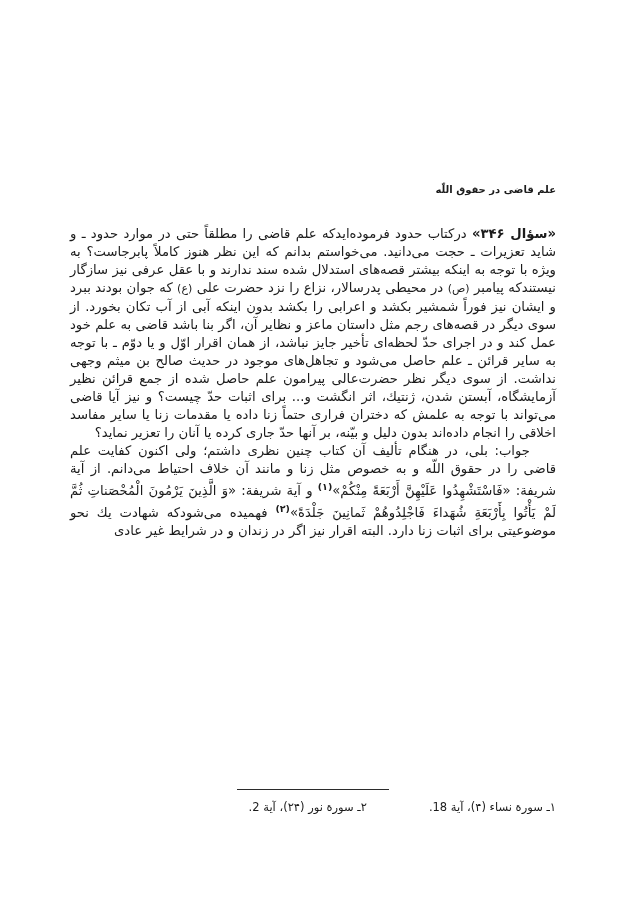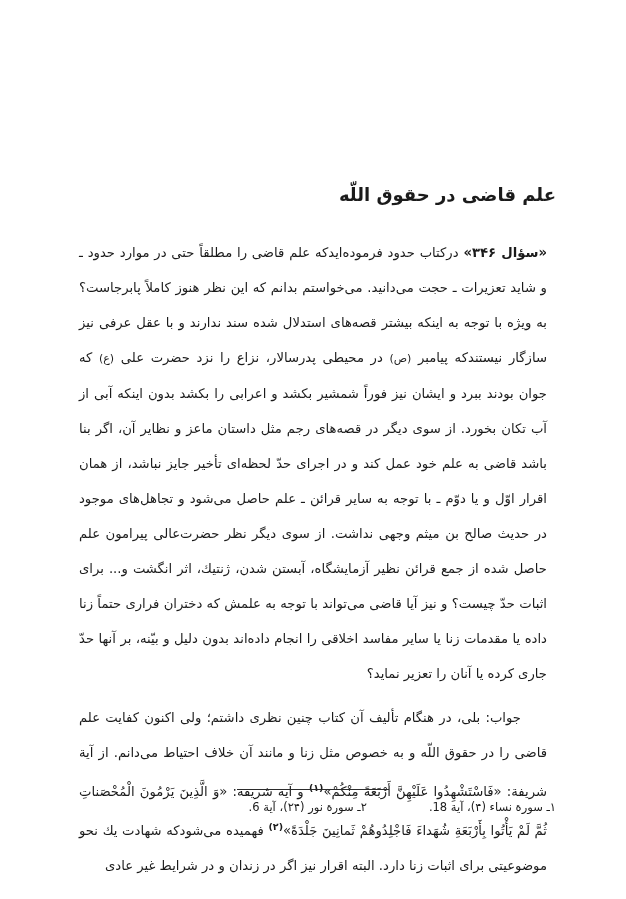--- a/index.html
+++ b/index.html
@@ -13,29 +13,29 @@
     position: relative;
     width: 626px; height: 899px;
     direction: rtl;
     font-family: "DejaVu Sans", sans-serif;
     color: #1b1b1b;
     padding: 0 70px;
   }
   .title {
     margin: 0;
     padding-top: 184px;
-    font-size: 18px;
+    font-size: 10px;
     font-weight: bold;
     letter-spacing: 0.2px;
     margin-bottom: 30px;
   }
   .body-text {
-    margin: 9px;
+    margin: 0;
     font-size: 13.2px;
-    line-height: 35px;
+    line-height: 18px;
     text-align: justify;
     text-justify: inter-word;
   }
   .q-label { font-weight: bold; }
   .answer { text-indent: 26px; }
   .ans-label { font-weight: normal; }
   .verse { font-weight: normal; }
   .fnref {
     font-size: 9.5px;
     vertical-align: 5px;
@@ -69,17 +69,17 @@
   <h1 class="title">علم قاضى در حقوق اللّه</h1>
 
   <p class="body-text question"><b class="q-label">«سؤال ۳۴۶»</b><span> دركتاب حدود فرموده‌ايدكه علم قاضى را مطلقاً حتى در موارد حدود ـ و شايد تعزيرات ـ حجت مى‌دانيد. مى‌خواستم بدانم كه اين نظر هنوز كاملاً پابرجاست؟ به ويژه با توجه به اينكه بيشتر قصه‌هاى استدلال شده سند ندارند و با عقل عرفى نيز سازگار نيستندكه پيامبر </span><span class="honorific">(ص)</span><span> در محيطى پدرسالار، نزاع را نزد حضرت على </span><span class="honorific">(ع)</span><span> كه جوان بودند ببرد و ايشان نيز فوراً شمشير بكشد و اعرابى را بكشد بدون اينكه آبى از آب تكان بخورد. از سوى ديگر در قصه‌هاى رجم مثل داستان ماعز و نظاير آن، اگر بنا باشد قاضى به علم خود عمل كند و در اجراى حدّ لحظه‌اى تأخير جايز نباشد، از همان اقرار اوّل و يا دوّم ـ با توجه به ساير قرائن ـ علم حاصل مى‌شود و تجاهل‌هاى موجود در حديث صالح بن ميثم وجهى نداشت. از سوى ديگر نظر حضرت‌عالى پيرامون علم حاصل شده از جمع قرائن نظير آزمايشگاه، آبستن شدن، ژنتيك، اثر انگشت و... براى اثبات حدّ چيست؟ و نيز آيا قاضى مى‌تواند با توجه به علمش كه دختران فرارى حتماً زنا داده يا مقدمات زنا يا ساير مفاسد اخلاقى را انجام داده‌اند بدون دليل و بيّنه، بر آنها حدّ جارى كرده يا آنان را تعزير نمايد؟</span></p>
 
   <p class="body-text answer"><b class="ans-label">جواب:</b><span> بلى، در هنگام تأليف آن كتاب چنين نظرى داشتم؛ ولى اكنون كفايت علم قاضى را در حقوق اللّه و به خصوص مثل زنا و مانند آن خلاف احتياط مى‌دانم. از آية شريفة: </span><b class="verse">«فَاسْتَشْهِدُوا عَلَيْهِنَّ أَرْبَعَةً مِنْكُمْ»</b><sup class="fnref">(۱)</sup><span> و آية شريفة: </span><b class="verse">«وَ الَّذِينَ يَرْمُونَ الْمُحْصَناتِ ثُمَّ لَمْ يَأْتُوا بِأَرْبَعَةِ شُهَداءَ فَاجْلِدُوهُمْ ثَمانِينَ جَلْدَةً»</b><sup class="fnref">(۲)</sup><span> فهميده مى‌شودكه شهادت يك نحو موضوعيتى براى اثبات زنا دارد. البته اقرار نيز اگر در زندان و در شرايط غير عادى</span></p>
 
   <div class="footnotes">
     <hr class="fn-rule">
     <div class="fn-row">
       <span>۱ـ سورة نساء (۴)، آية 18.</span>
-      <span>۲ـ سورة نور (۲۴)، آية 6.</span>
+      <span>۲ـ سورة نور (۲۴)، آية 2.</span>
     </div>
   </div>
 
 </div>
 
 </body></html>

